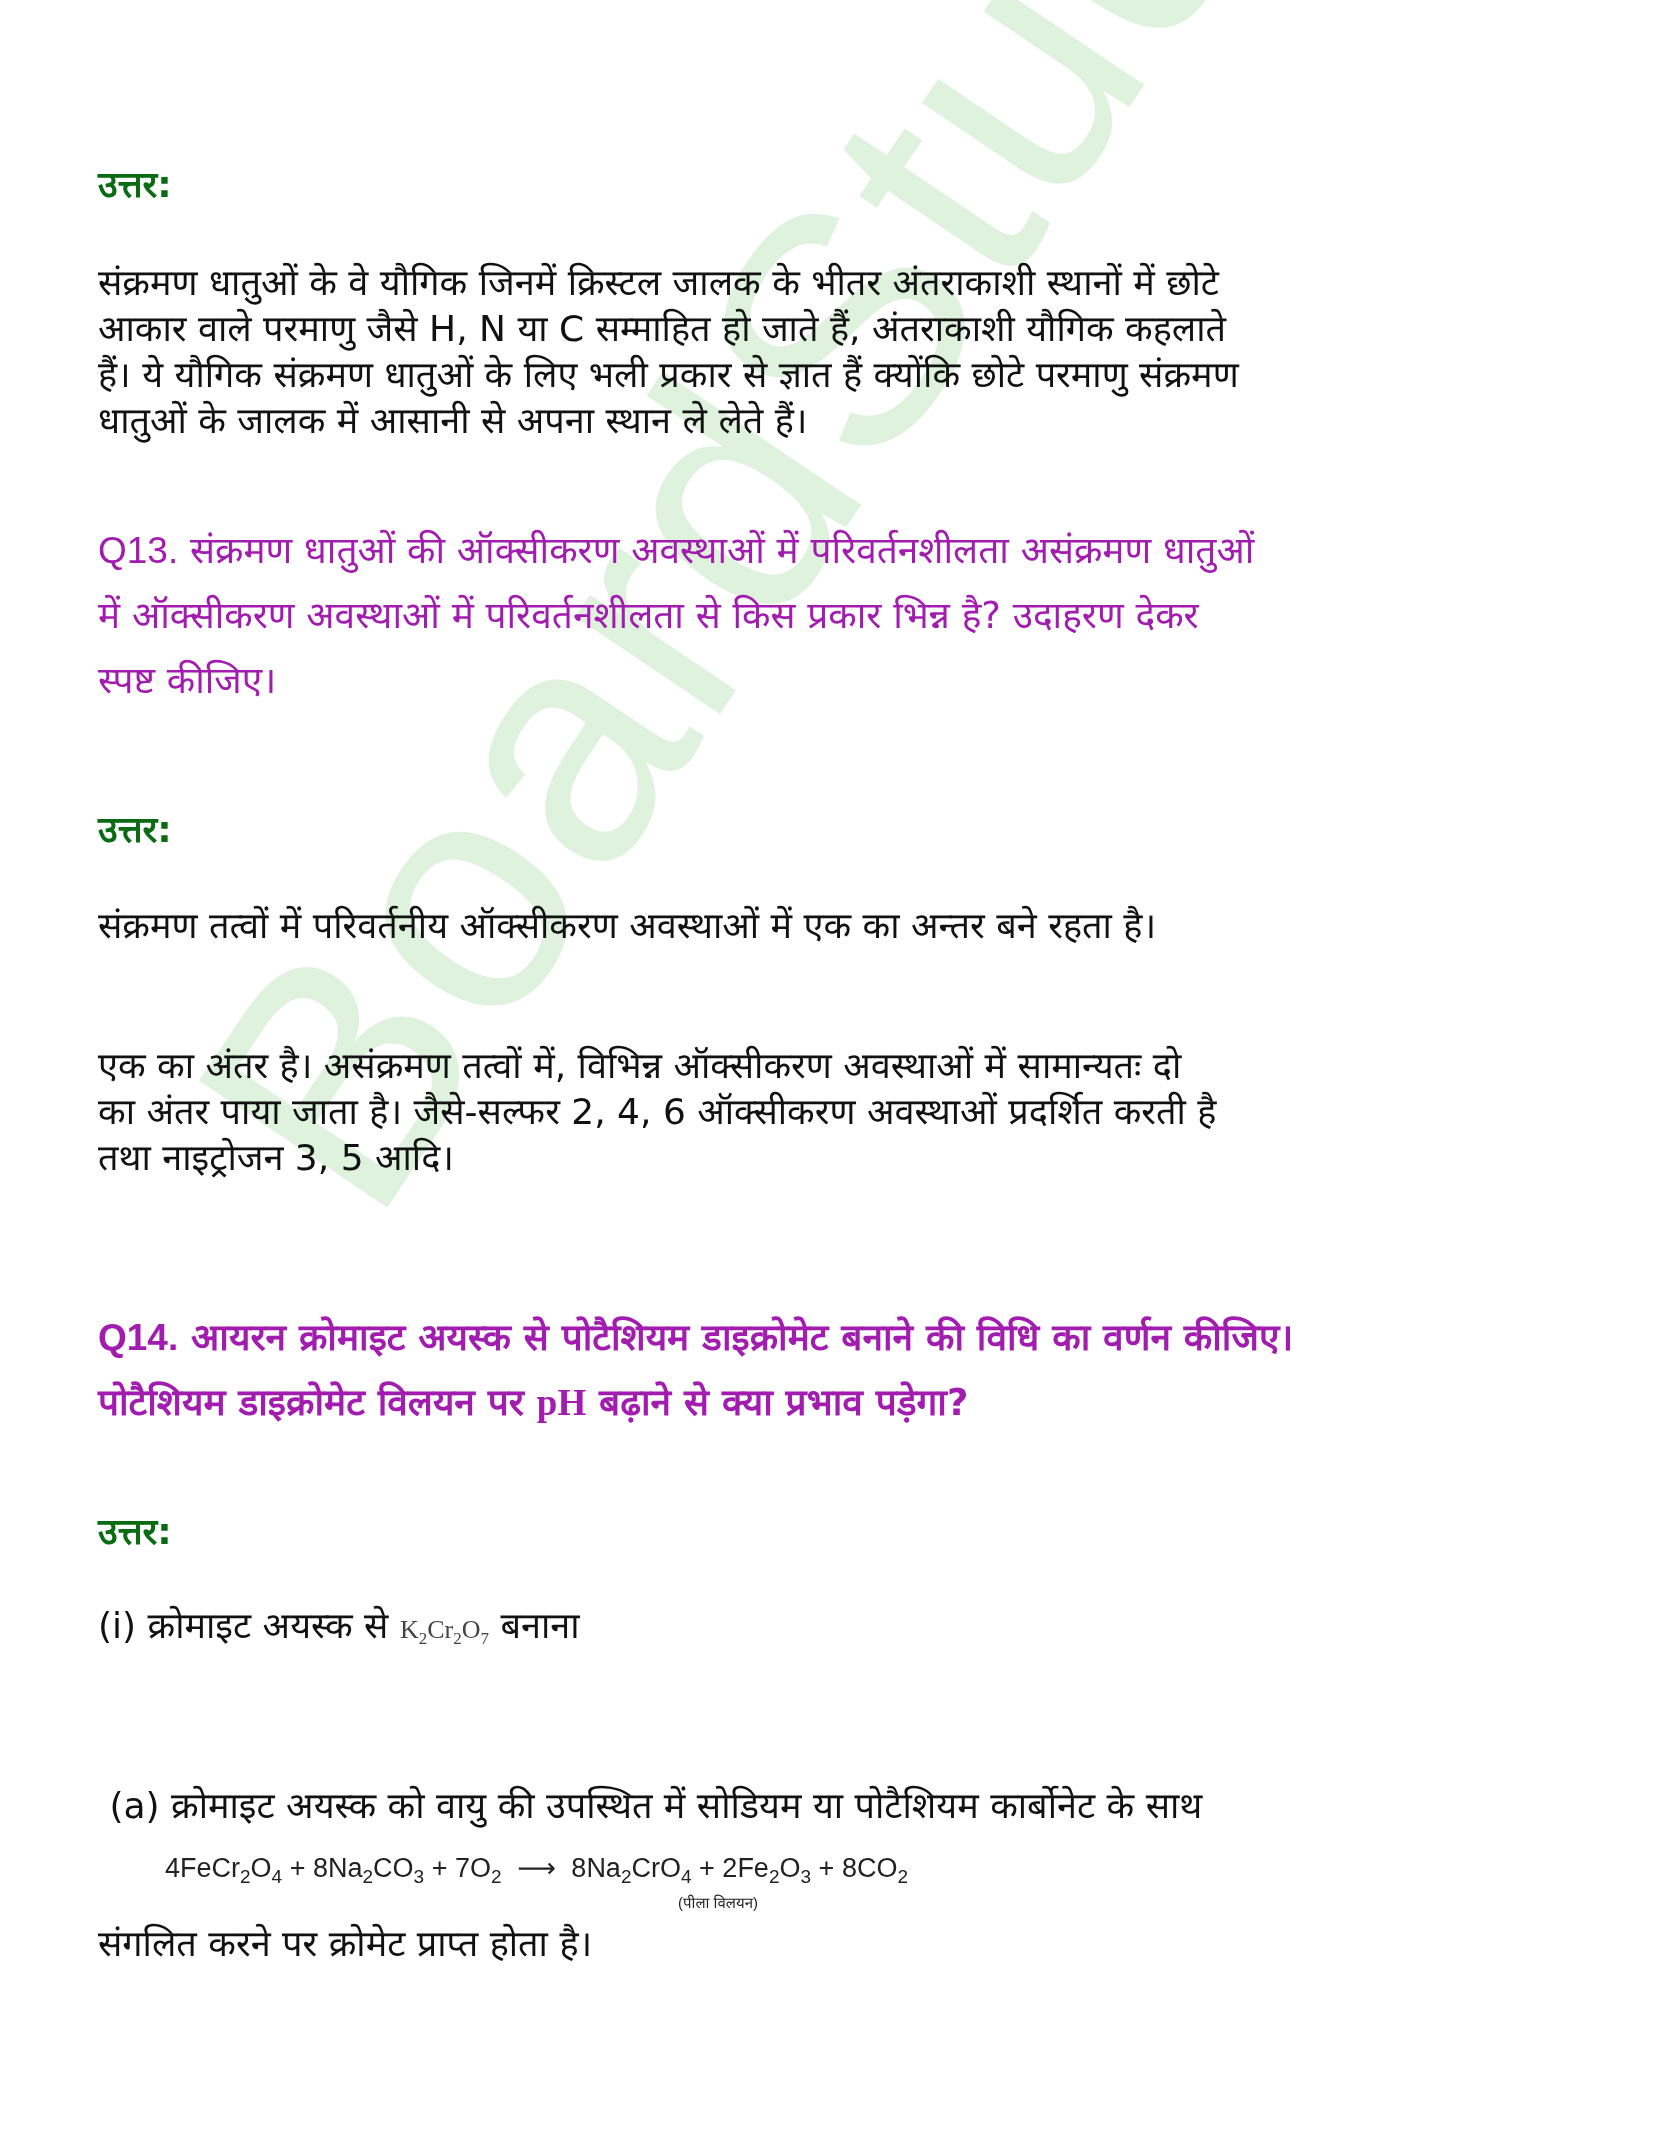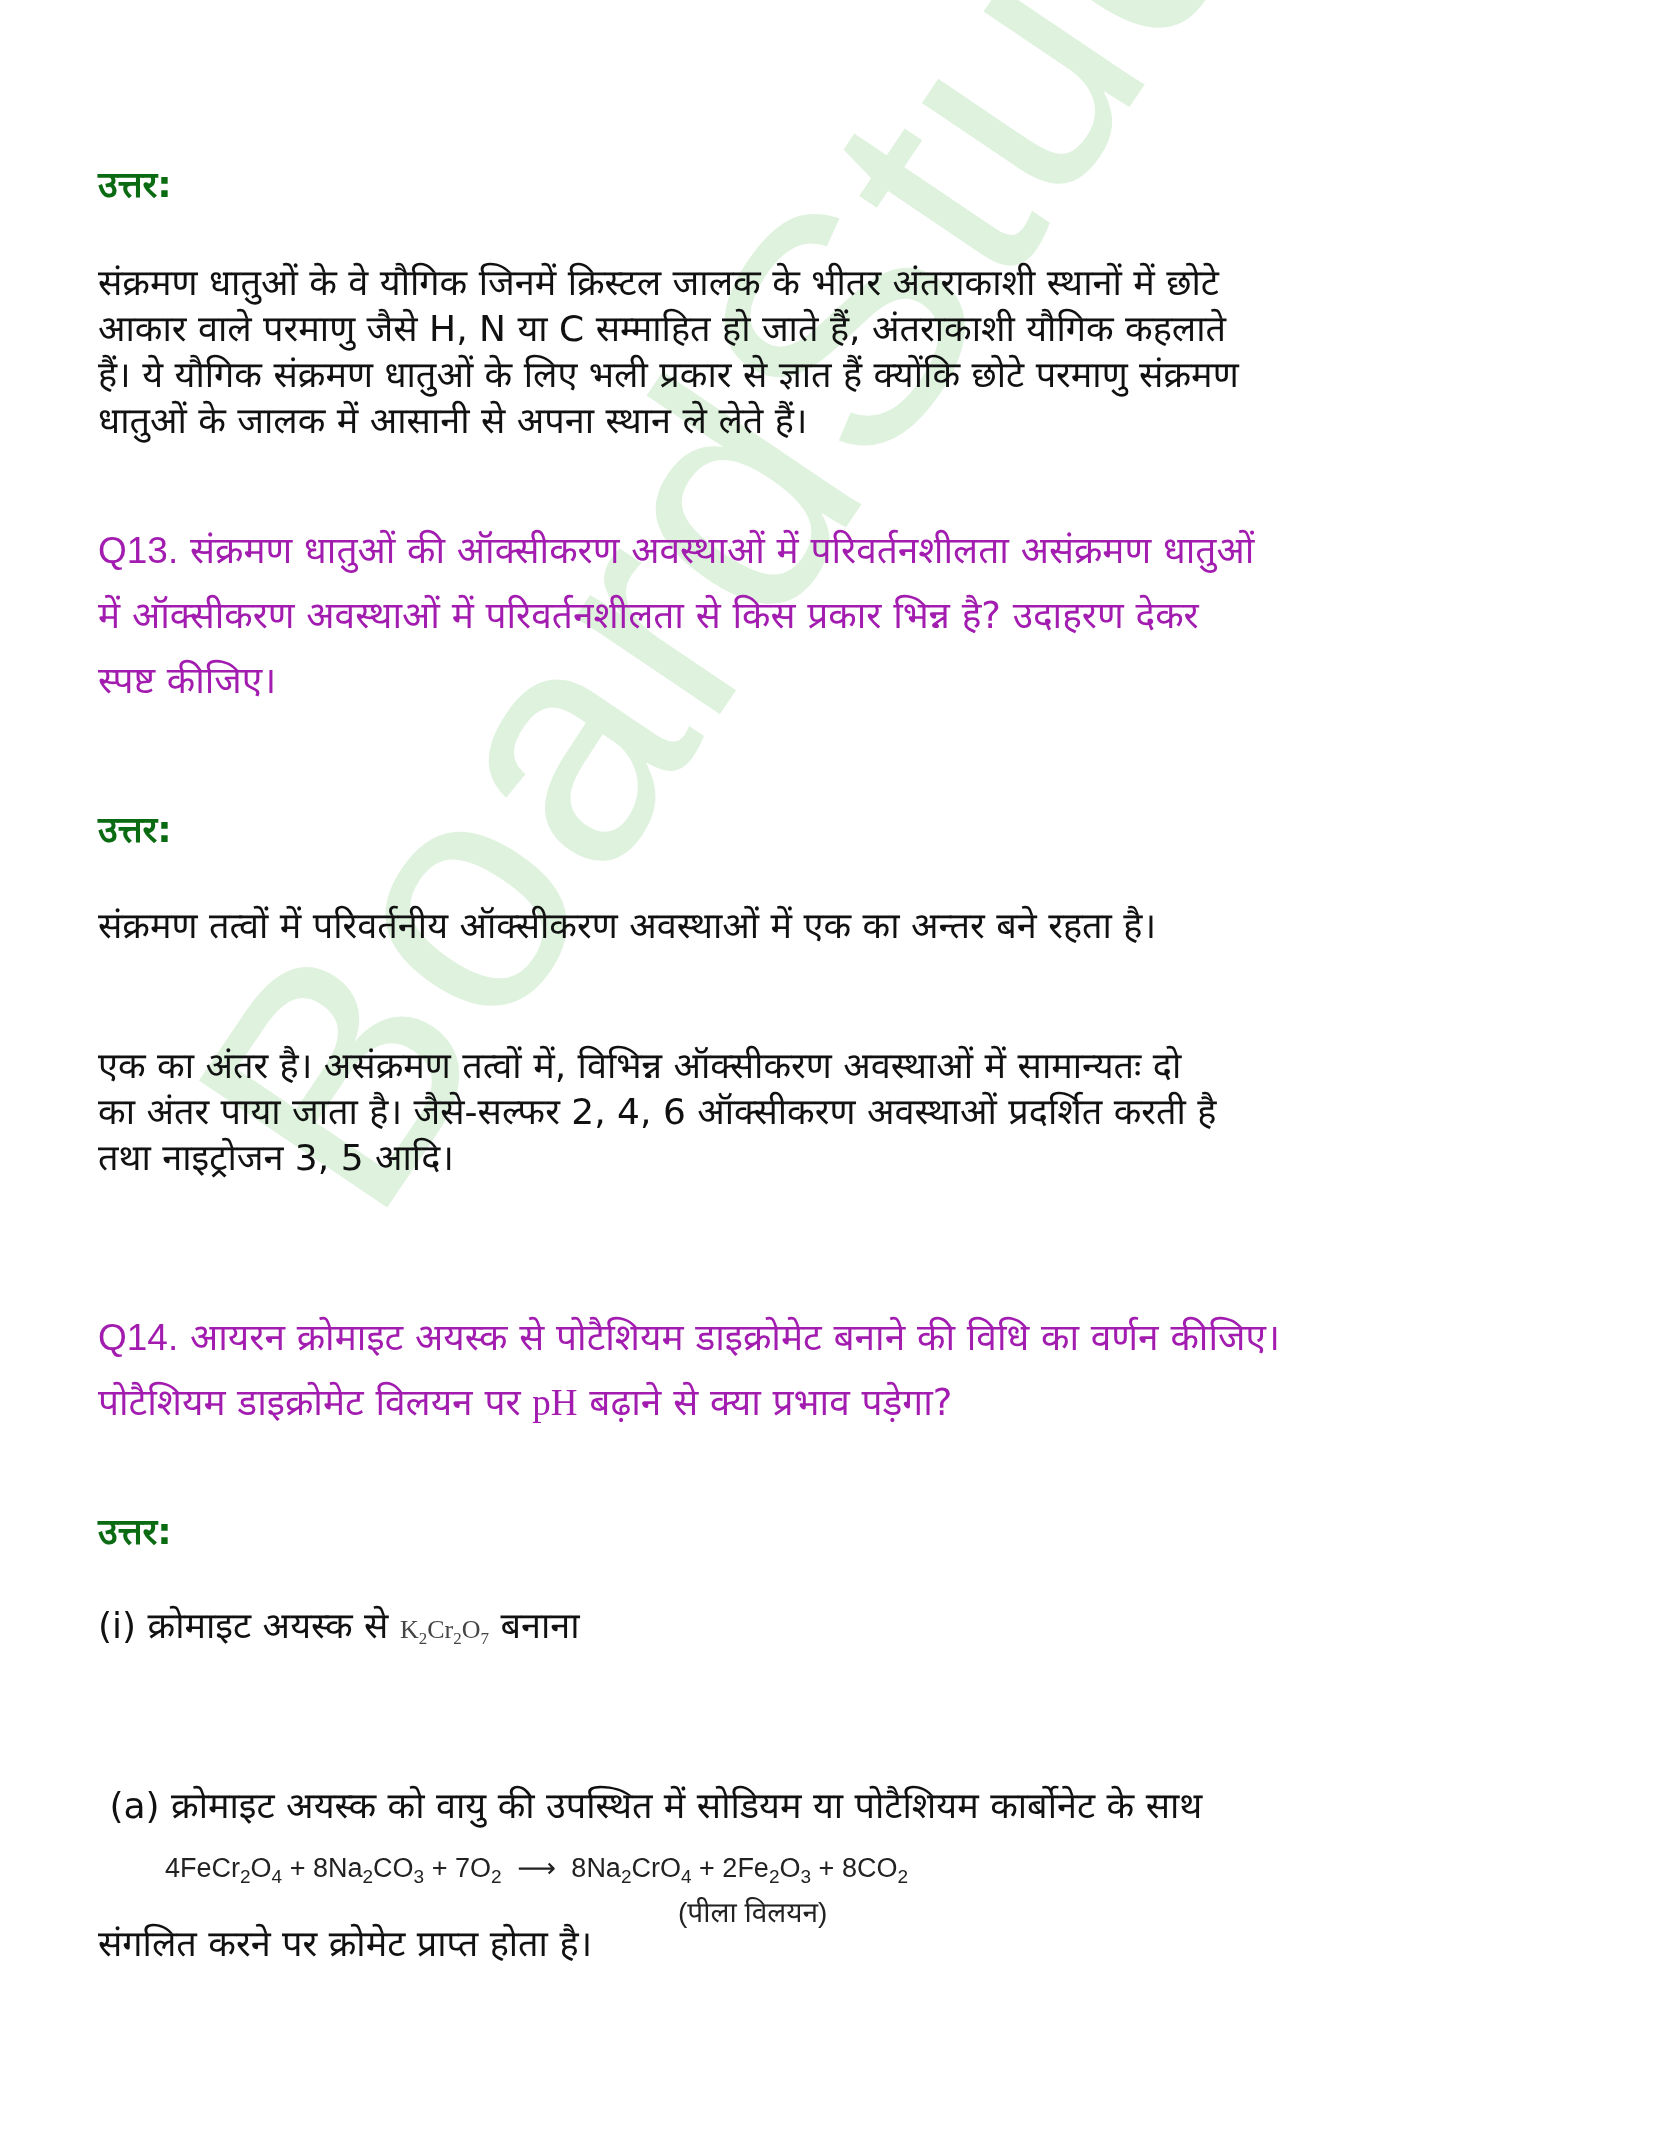--- a/index.html
+++ b/index.html
@@ -96,21 +96,21 @@
     }
     .equation .arrow {
       display: inline-block;
       margin: 0 8px;
       font-size: 27px;
     }
     .equation .note {
       position: absolute;
       left: 513px;
       top: 40px;
-      font-size: 28px;
+      font-size: 15px;
       color: #222;
     }
   </style>
 </head>
 <body>
 
 <div class="watermark">BoardStudy</div>
 
 <div class="page">
 
@@ -134,21 +134,21 @@
   <div class="answer-label" style="top:808px;">उत्तर:</div>
   <div class="para" style="top:895px;">
     <div>संक्रमण तत्वों में परिवर्तनीय ऑक्सीकरण अवस्थाओं में एक का अन्तर बने रहता है।</div>
   </div>
   <div class="para" style="top:1035px;">
     <div>एक का अंतर है। असंक्रमण तत्वों में, विभिन्न ऑक्सीकरण अवस्थाओं में सामान्यतः दो</div>
     <div>का अंतर पाया जाता है। जैसे-सल्फर 2, 4, 6 ऑक्सीकरण अवस्थाओं प्रदर्शित करती है</div>
     <div>तथा नाइट्रोजन 3, 5 आदि।</div>
   </div>
 
-  <div class="question" style="top:1305px;">
+  <div class="question" style="top:1305px;font-weight:bold;">
     <div>
       <span class="q-num">Q14.</span>
       <span>आयरन क्रोमाइट अयस्क से पोटैशियम डाइक्रोमेट बनाने की विधि का वर्णन कीजिए।</span>
     </div>
     <div>
       <span>पोटैशियम डाइक्रोमेट विलयन पर </span><span class="latin-serif">pH</span><span> बढ़ाने से क्या प्रभाव पड़ेगा?</span>
     </div>
   </div>
 
   <div class="answer-label" style="top:1510px;">उत्तर:</div>

